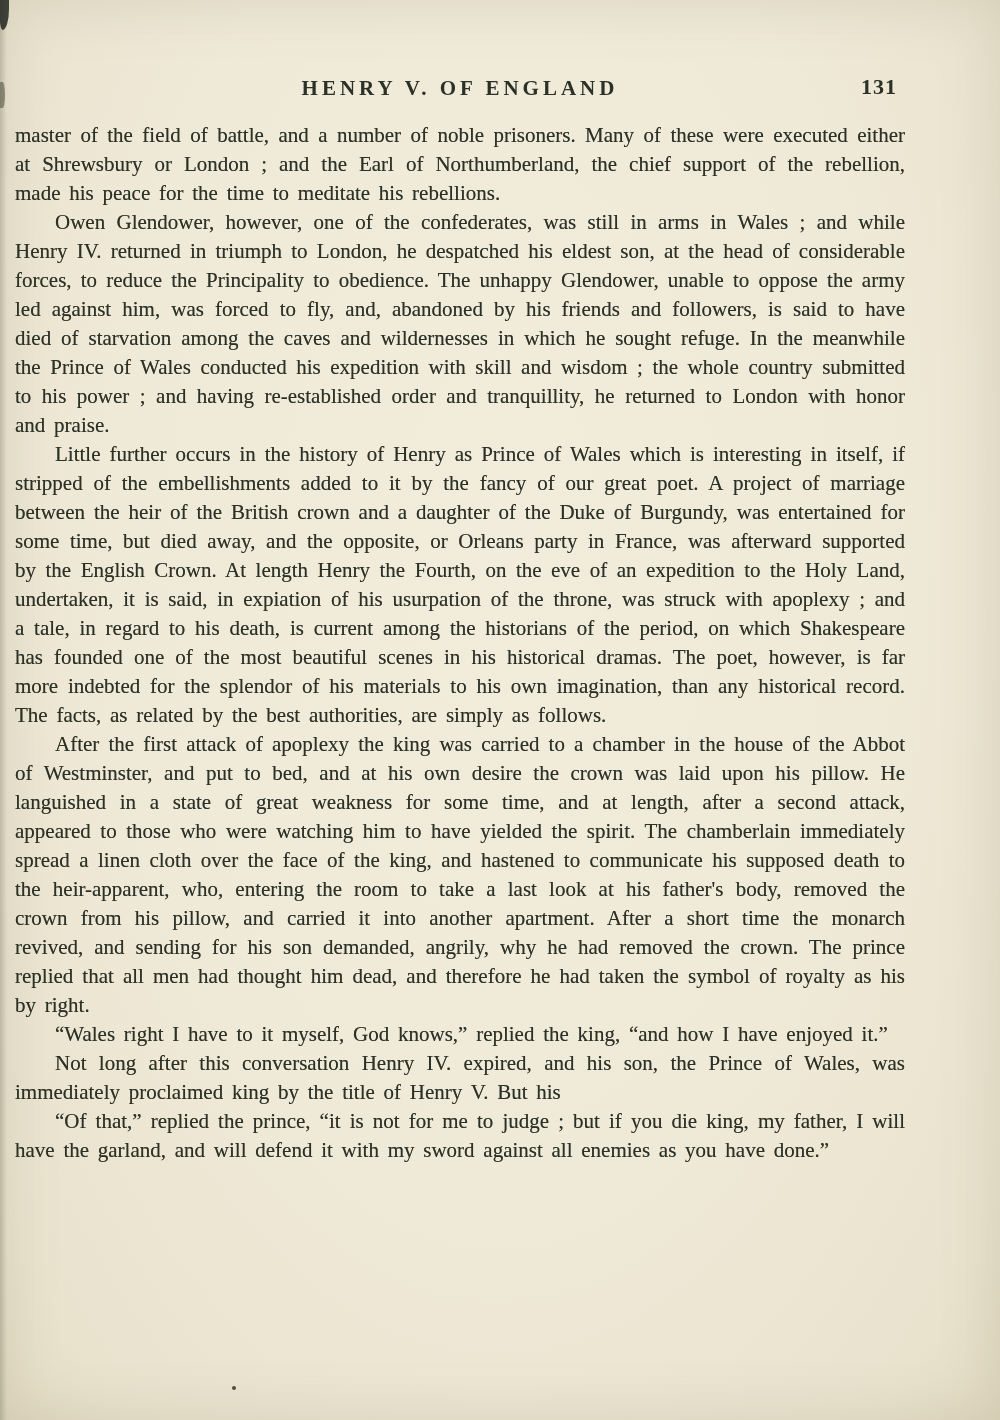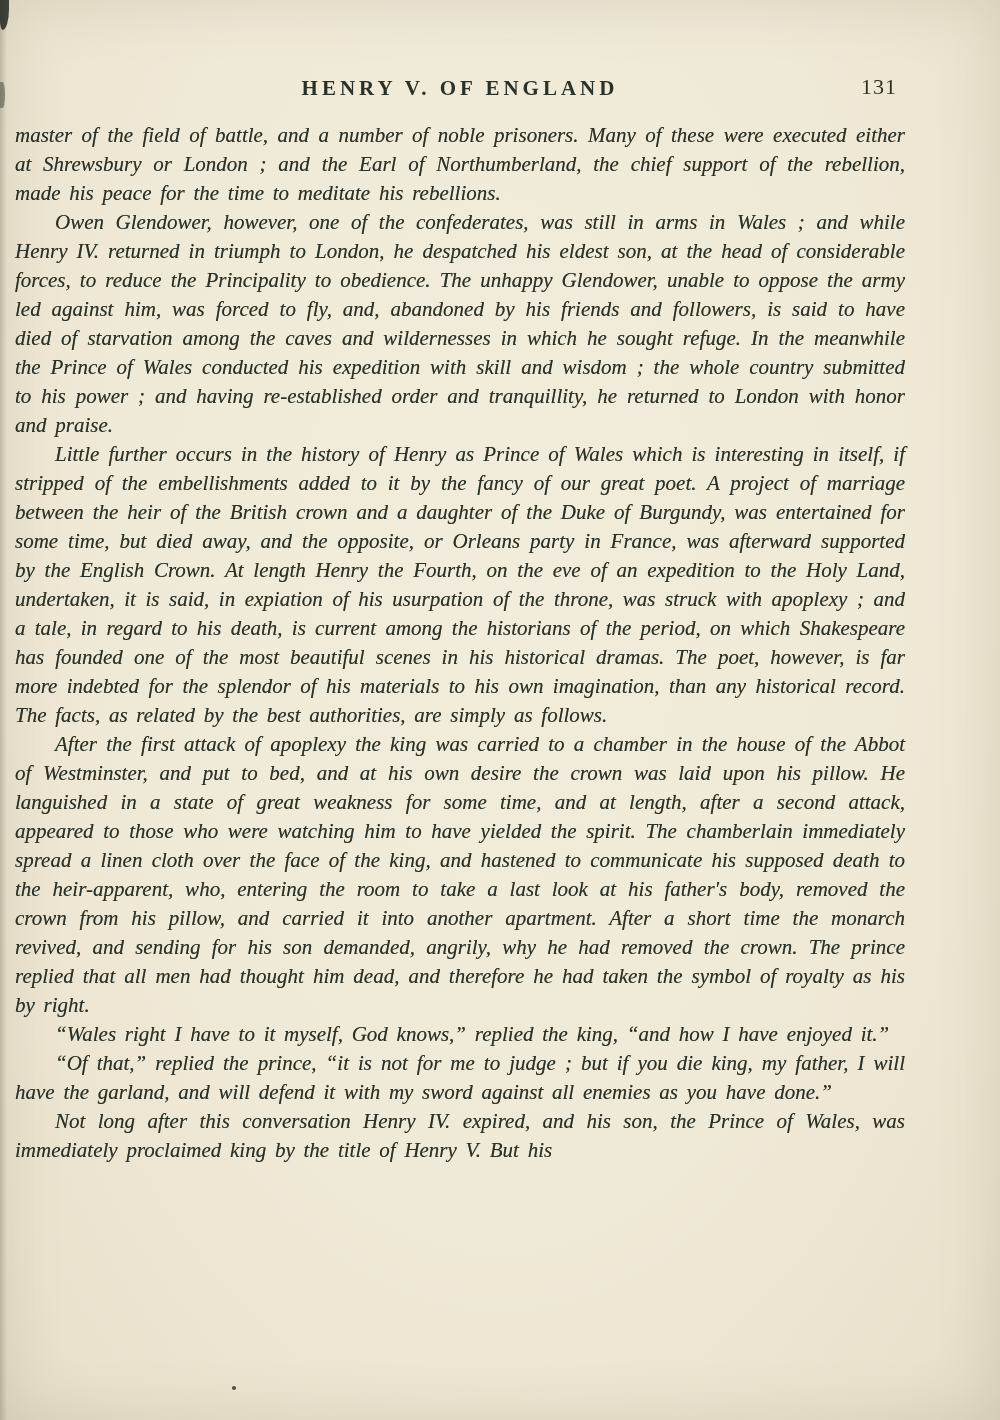--- a/index.html
+++ b/index.html
@@ -34,37 +34,36 @@
     font-size: 21px;
     font-weight: 600;
     letter-spacing: 4px;
     white-space: nowrap;
   }
   .page-number {
     position: absolute;
     right: 8px;
     top: -2px;
     font-size: 22px;
-    font-weight: 400;
+    font-weight: 700;
     letter-spacing: 1px;
   }
   .page-body {
     position: absolute;
     top: 121px;
     left: 15px;
     right: 95px;
     font-size: 21px;
     line-height: 29px;
     text-align: justify;
     word-spacing: 3.5px;
     text-shadow: 0 0 0.4px rgba(44,49,39,0.55);
   }
   .page-body p.para {
     margin: 0;
-    font-style: italic;
   }
   .page-body p.para.indent {
     text-indent: 40px;
   }
   
   .edge-mark-top {
     position: absolute;
     top: 0;
     left: 0;
     width: 9px;
@@ -105,19 +104,19 @@
     <div class="running-title">HENRY V. OF ENGLAND</div>
     <div class="page-number">131</div>
   </div>
 
   <div class="page-body">
       <p class="para">master of the field of battle, and a number of noble prisoners.  Many of these were executed either at Shrewsbury or London ; and the Earl of Northumberland, the chief support of the rebellion, made his peace for the time to meditate his rebellions.</p>
       <p class="para indent">Owen Glendower, however, one of the confederates, was still in arms in Wales ; and while Henry IV. returned in triumph to London, he despatched his eldest son, at the head of considerable forces, to reduce the Principality to obedience.  The unhappy Glendower, unable to oppose the army led against him, was forced to fly, and, abandoned by his friends and followers, is said to have died of starvation among the caves and wildernesses in which he sought refuge.  In the meanwhile the Prince of Wales conducted his expedition with skill and wisdom ; the whole country submitted to his power ; and having re-established order and tranquillity, he returned to London with honor and praise.</p>
       <p class="para indent">Little further occurs in the history of Henry as Prince of Wales which is interesting in itself, if stripped of the embellishments added to it by the fancy of our great poet.  A project of marriage between the heir of the British crown and a daughter of the Duke of Burgundy, was entertained for some time, but died away, and the opposite, or Orleans party in France, was afterward supported by the English Crown.  At length Henry the Fourth, on the eve of an expedition to the Holy Land, undertaken, it is said, in expiation of his usurpation of the throne, was struck with apoplexy ; and a tale, in regard to his death, is current among the historians of the period, on which Shakespeare has founded one of the most beautiful scenes in his historical dramas.  The poet, however, is far more indebted for the splendor of his materials to his own imagination, than any historical record.  The facts, as related by the best authorities, are simply as follows.</p>
       <p class="para indent">After the first attack of apoplexy the king was carried to a chamber in the house of the Abbot of Westminster, and put to bed, and at his own desire the crown was laid upon his pillow.  He languished in a state of great weakness for some time, and at length, after a second attack, appeared to those who were watching him to have yielded the spirit.  The chamberlain immediately spread a linen cloth over the face of the king, and hastened to communicate his supposed death to the heir-apparent, who, entering the room to take a last look at his father's body, removed the crown from his pillow, and carried it into another apartment.  After a short time the monarch revived, and sending for his son demanded, angrily, why he had removed the crown.  The prince replied that all men had thought him dead, and therefore he had taken the symbol of royalty as his by right.</p>
       <p class="para indent">“Wales right I have to it myself, God knows,” replied the king, “and how I have enjoyed it.”</p>
+      <p class="para indent">Not long after this conversation Henry IV. expired, and his son, the Prince of Wales, was immediately proclaimed king by the title of Henry V.  But his</p>
       <p class="para indent">“Of that,” replied the prince, “it is not for me to judge ; but if you die king, my father, I will have the garland, and will defend it with my sword against all enemies as you have done.”</p>
-      <p class="para indent">Not long after this conversation Henry IV. expired, and his son, the Prince of Wales, was immediately proclaimed king by the title of Henry V.  But his</p>
     </div>
 
   <div class="stray-dot"></div>
 
 </div>
 
 </body></html>

